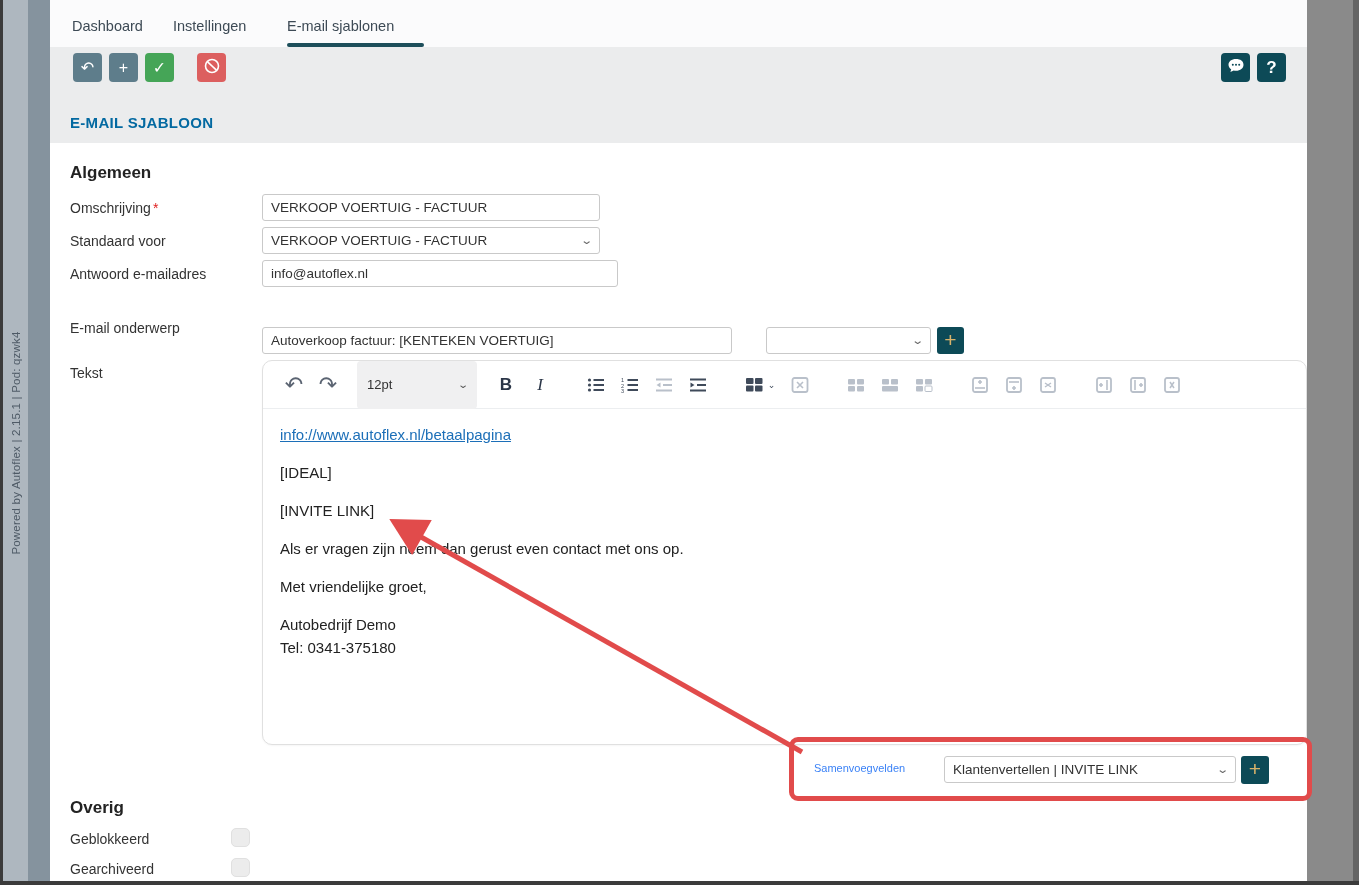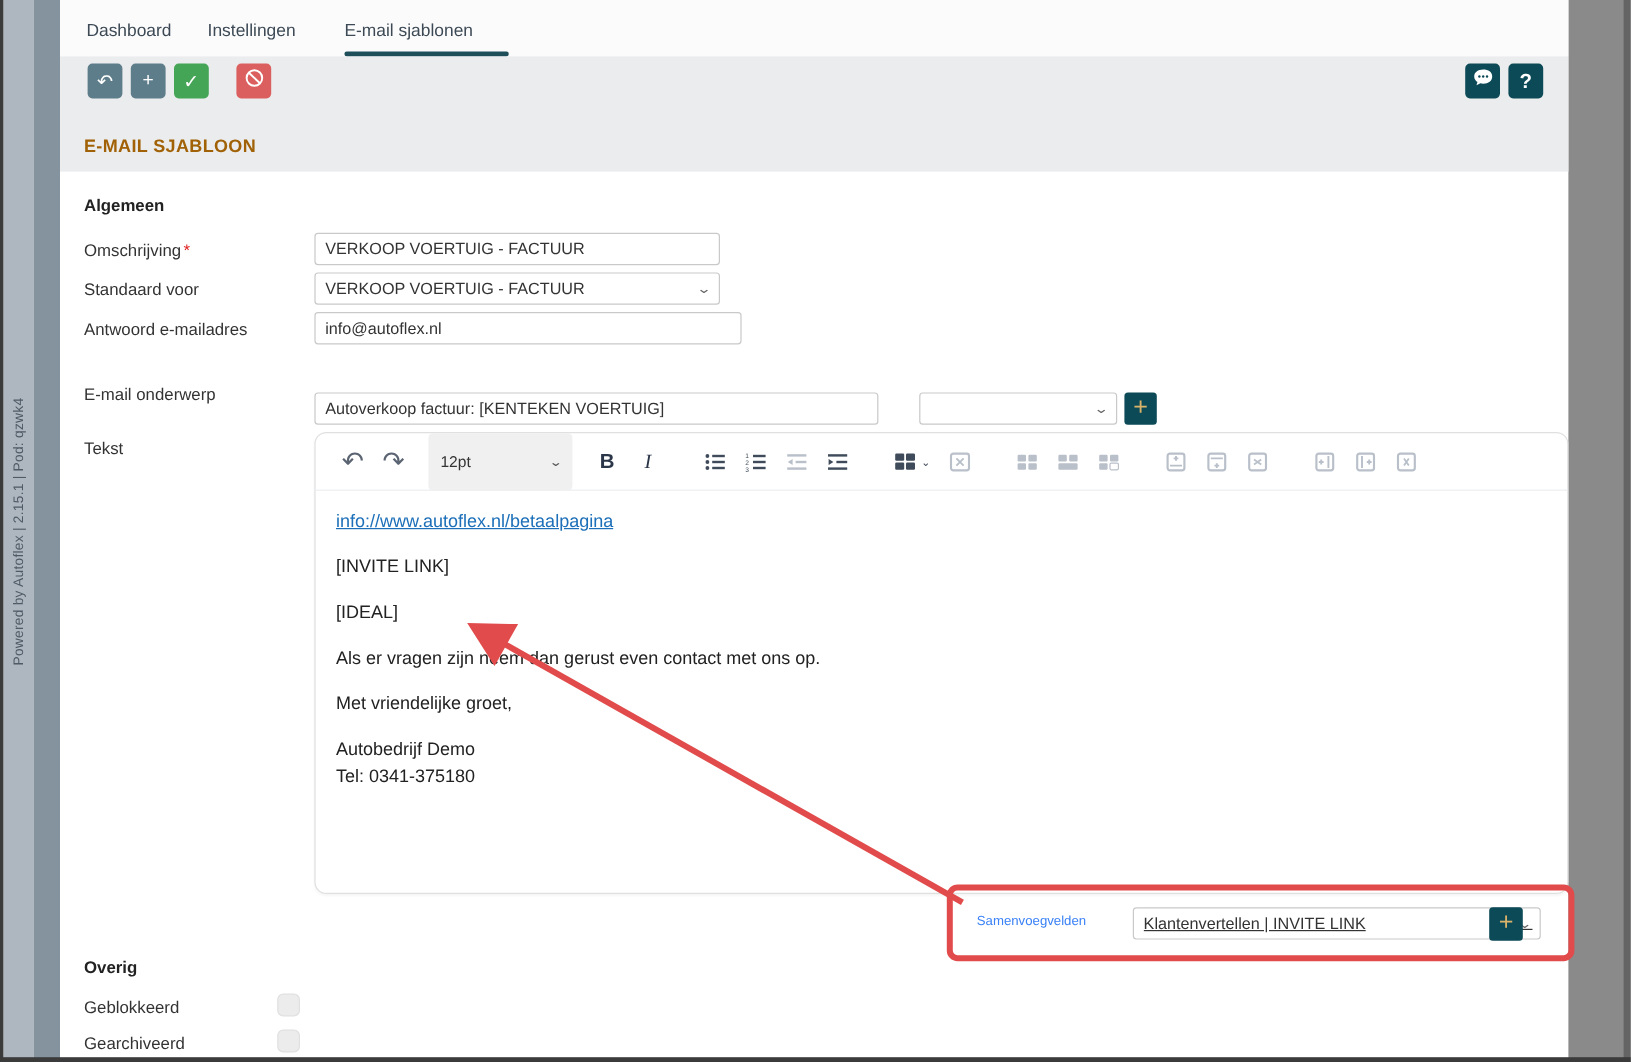--- a/index.html
+++ b/index.html
@@ -27,24 +27,24 @@
 
   
   .headband { position:absolute; left:50px; top:47px; width:1257px; height:96px; background:#ebeced; }
   .abtn { position:absolute; width:29px; height:29px; border-radius:4px; top:53px; border:none; color:#fff; font-size:16px; display:flex; align-items:center; justify-content:center; cursor:pointer; }
   .abtn.slate { background:#5e7d8b; }
   .abtn.green { background:#45a557; }
   .abtn.red { background:#dc5f5f; }
   .abtn.teal { background:#0d4a57; }
   .btn-back { left:73px; } .btn-add { left:109px; } .btn-save { left:145px; } .btn-block { left:197px; }
   .btn-chat { left:1221px; } .btn-help { left:1257px; font-weight:bold; font-size:17px; }
-  .page-title { position:absolute; left:70px; top:114px; font-size:15px; font-weight:bold; color:#a16207; letter-spacing:.3px; }
-
-  
-  .sec-head { position:absolute; font-size:14px; font-weight:bold; color:#222; }
+  .page-title { position:absolute; left:70px; top:114px; font-size:15px; font-weight:bold; color:#0369a1; letter-spacing:.3px; }
+
+  
+  .sec-head { position:absolute; font-size:17px; font-weight:bold; color:#222; }
   .flabel { position:absolute; font-size:14px; color:#333; }
   .req { color:#e02020; margin-left:2px; }
   .tinput { position:absolute; height:27px; border:1px solid #c9c9c9; border-radius:3px; background:#fff; font-family:"Liberation Sans",sans-serif; font-size:13.5px; color:#333; padding:0 8px; outline:none; }
   .combo { position:absolute; height:27px; border:1px solid #c9c9c9; border-radius:3px; background:#fff; font-size:13.5px; color:#333; display:flex; align-items:center; padding:0 8px; cursor:pointer; }
   .combo .cval { flex:1; overflow:hidden; white-space:nowrap; }
   .combo .chev { color:#666; font-size:11px; transform:scaleX(1.4); margin-left:6px; }
   .plusbtn { position:absolute; width:27px; height:27px; background:#0d4a57; border:none; border-radius:3px; color:#d9b36a; font-size:21px; line-height:1; display:flex; align-items:center; justify-content:center; cursor:pointer; padding-bottom:3px; }
 
   
   .editor { position:absolute; left:262px; top:360px; width:1045px; height:385px; background:#fff; border:1px solid #e0e0e0; border-radius:10px; box-shadow:0 1px 2px rgba(0,0,0,.04); }
@@ -57,21 +57,21 @@
   .fontsize-box .chev { margin-left:auto; color:#555; font-size:10px; transform:scaleX(1.4); }
   .bold-i { font-weight:bold; font-size:17px; color:#2b3648; }
   .ital-i { font-style:italic; font-size:17px; font-family:"Liberation Serif",serif; color:#2b3648; } .gap-m { width:22px; }
 
   .ebody { padding:14px 17px; font-size:15px; color:#222; }
   .ebody p { margin:0 0 15px; line-height:23px; }
   .ebody a { color:#1c6fb8; text-decoration:underline; cursor:pointer; }
 
   
   .mf-label { position:absolute; left:814px; top:762px; font-size:11px; color:#3b82f6; }
-  .mf-combo { left:944px; top:756px; width:340px;text-decoration:underline; }
+  .mf-combo { left:944px; top:756px; width:292px; }
   .mf-plus { left:1241px; top:756px; width:28px; height:28px; }
 
   
   .redbox { position:absolute; left:789px; top:737px; width:523px; height:64px; border:5px solid #e14b4b; border-radius:9px; z-index:20; pointer-events:none; }
   .arrow-svg { position:absolute; left:0; top:0; width:1359px; height:885px; z-index:21; pointer-events:none; }
 
   
   .checkbox { position:absolute; width:19px; height:19px; background:#ececec; border:1px solid #e0e0e0; border-radius:5px; cursor:pointer; }
 </style>
 </head>
@@ -304,22 +304,22 @@
       <div class="eicon disabled">
         <svg width="18" height="18" viewBox="0 0 18 18">
             <rect x="2" y="2" width="14" height="14" rx="2" fill="none" stroke="#b9c0ca" stroke-width="1.8"></rect>
             <path d="M7 6l4 6M11 6l-4 6" stroke="#b9c0ca" stroke-width="1.5"></path>
           </svg>
       </div>
     </div>
 
     <div class="ebody">
       <p><a>info://www.autoflex.nl/betaalpagina</a></p>
+      <p>[IDEAL]</p>
       <p>[INVITE LINK]</p>
-      <p>[IDEAL]</p>
       <p>Als er vragen zijn neem dan gerust even contact met ons op.</p>
       <p>Met vriendelijke groet,</p>
       <p>
         <span>Autobedrijf Demo</span><br>
         <span>Tel: 0341-375180</span>
       </p>
       <p>&nbsp;</p>
     </div>
   </div>
 

